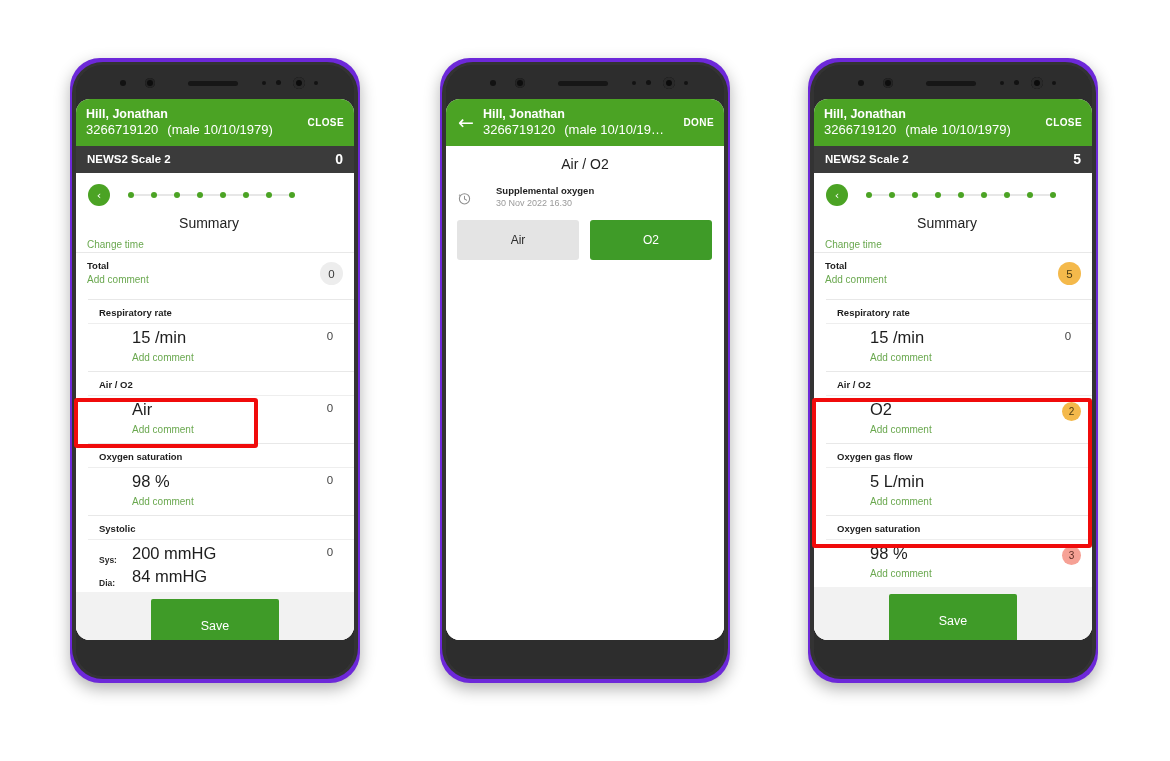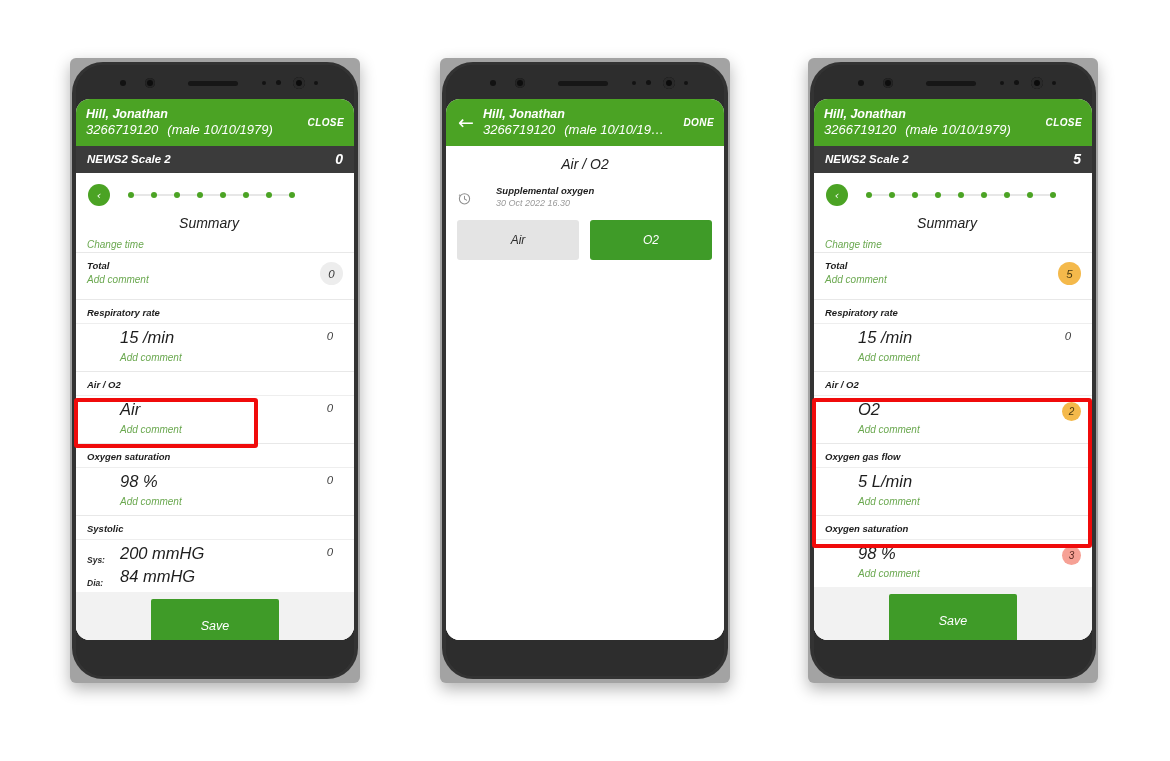--- a/index.html
+++ b/index.html
@@ -12,25 +12,24 @@
   .stage {
     position: relative;
     width: 1170px; height: 761px;
     background: #ffffff;
   }
 
   
   .phone {
     position: absolute;
     width: 290px; height: 625px;
-    background: #a3a3a3;
-    border-radius: 6px;
+    background: #6d28d9;
+    border-radius: 30px;
     box-shadow: 0 6px 16px rgba(0,0,0,0.30);
     padding: 0;
-    font-style: italic;
   }
   .phone.p1 { left: 70px; top: 58px; }
   .phone.p2 { left: 440px; top: 58px; }
   .phone.p3 { left: 808px; top: 58px; }
 
   .phone-outer-edge {
     position: absolute;
     left: 2px; top: 4px; right: 2px; bottom: 4px;
     border-radius: 31px;
     background: #333333;
@@ -177,21 +176,21 @@
     color: #222222;
     padding: 5px 12px 2px 0;
   }
   .change-time {
     font-size: 10px;
     color: #6aa84f;
     padding: 6px 0 2px 11px;
   }
 
   
-  .section { position: relative; }
+  .section { position: relative; padding-left: 12px; }
   .sec-head {
     font-size: 9.5px; font-weight: bold; color: #1d1d1d;
     padding: 7px 11px 5px 11px;
     border-top: 1px solid #e8e8e8;
   }
   .val-row {
     display: flex; align-items: flex-start;
     padding: 2px 11px 0 11px;
     border-top: 1px solid #eeeeee;
     min-height: 26px;
@@ -468,21 +467,21 @@
           <div class="p2-title">Air / O2</div>
 
           <div class="suppl-row">
             <svg class="clock-icon" viewBox="0 0 24 24">
               <circle cx="12" cy="12.5" r="8.2" fill="none" stroke="#8f8f8f" stroke-width="1.7"></circle>
               <path d="M12 8.3 V12.8 L15.2 14.6" fill="none" stroke="#8f8f8f" stroke-width="1.7" stroke-linecap="round"></path>
               <path d="M5.4 6.6 L3.2 5.0 L3.0 8.0 Z" fill="#8f8f8f"></path>
             </svg>
             <div class="suppl-text">
               <div class="suppl-title">Supplemental oxygen</div>
-              <div class="suppl-date">30 Oct 2022 16.30</div>
+              <div class="suppl-date">30 Nov 2022 16.30</div>
             </div>
           </div>
 
           <div class="toggle-row">
             <div class="toggle-btn off">Air</div>
             <div class="toggle-btn on">O2</div>
           </div>
 
           <div class="p2-fill"></div>
         </div>

